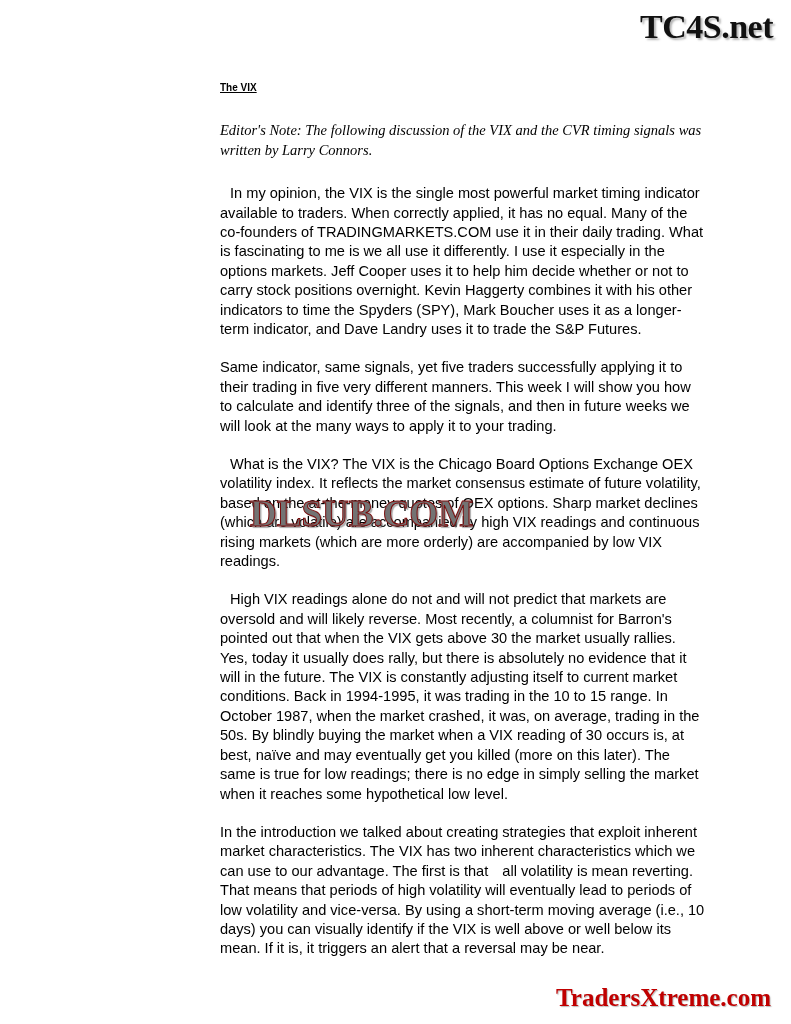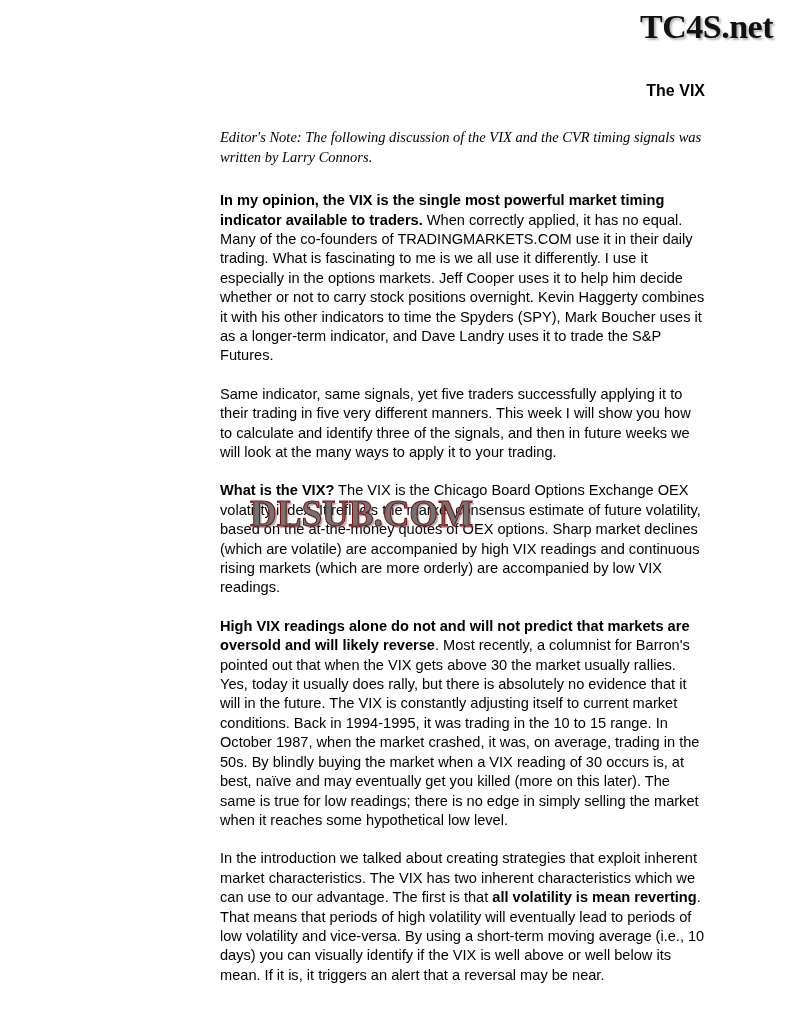--- a/index.html
+++ b/index.html
@@ -50,43 +50,45 @@
 
   
   .doc {
     position: absolute;
     left: 220px;
     top: 82px;
     width: 485px;
   }
 
   .doc-title {
-    text-align: right;
-    font-size: 16px;
+    text-align: left;
+    font-size: 10px;
+    text-decoration: underline;
     margin: 0 0 28px 0;
     font-family: "Liberation Sans", sans-serif;
   }
 
   .editor-note {
     font-family: "Liberation Serif", serif;
     font-style: italic;
     font-size: 14.5px;
     line-height: 1.35;
     margin: 0 2px 24px 0;
   }
 
   p.para {
     font-size: 14.6px;
     line-height: 1.33;
     margin: 0 0 19px 0;
     text-align: left;
   }
 
   p.para b {
-    font-weight: bold;
+    font-weight: normal;
+    margin-left: 10px;
   }
 
   
   .watermark {
     position: absolute;
     left: 250px;
     top: 492px;
     font-family: "Liberation Serif", serif;
     font-size: 37px;
     font-weight: bold;
@@ -118,14 +120,15 @@
     <p class="para"><b>What is the VIX?</b><span> The VIX is the Chicago Board Options Exchange OEX volatility index. It reflects the market consensus estimate of future volatility, based on the at-the-money quotes of OEX options. Sharp market declines (which are volatile) are accompanied by high VIX readings and continuous rising markets (which are more orderly) are accompanied by low VIX readings.</span></p>
 
     <p class="para"><b>High VIX readings alone do not and will not predict that markets are oversold and will likely reverse</b><span>. Most recently, a columnist for Barron's pointed out that when the VIX gets above 30 the market usually rallies. Yes, today it usually does rally, but there is absolutely no evidence that it will in the future. The VIX is constantly adjusting itself to current market conditions. Back in 1994-1995, it was trading in the 10 to 15 range. In October 1987, when the market crashed, it was, on average, trading in the 50s. By blindly buying the market when a VIX reading of 30 occurs is, at best, naïve and may eventually get you killed (more on this later). The same is true for low readings; there is no edge in simply selling the market when it reaches some hypothetical low level.</span></p>
 
     <p class="para"><span>In the introduction we talked about creating strategies that exploit inherent market characteristics. The VIX has two inherent characteristics which we can use to our advantage. The first is that </span><b>all volatility is mean reverting</b><span>. That means that periods of high volatility will eventually lead to periods of low volatility and vice-versa. By using a short-term moving average (i.e., 10 days) you can visually identify if the VIX is well above or well below its mean. If it is, it triggers an alert that a reversal may be near.</span></p>
 
   </div>
 
   <div class="watermark">DLSUB.COM</div>
 
+  <div class="brand-bottom">TradersXtreme.com</div>
 
 </div>
 
 </body></html>

